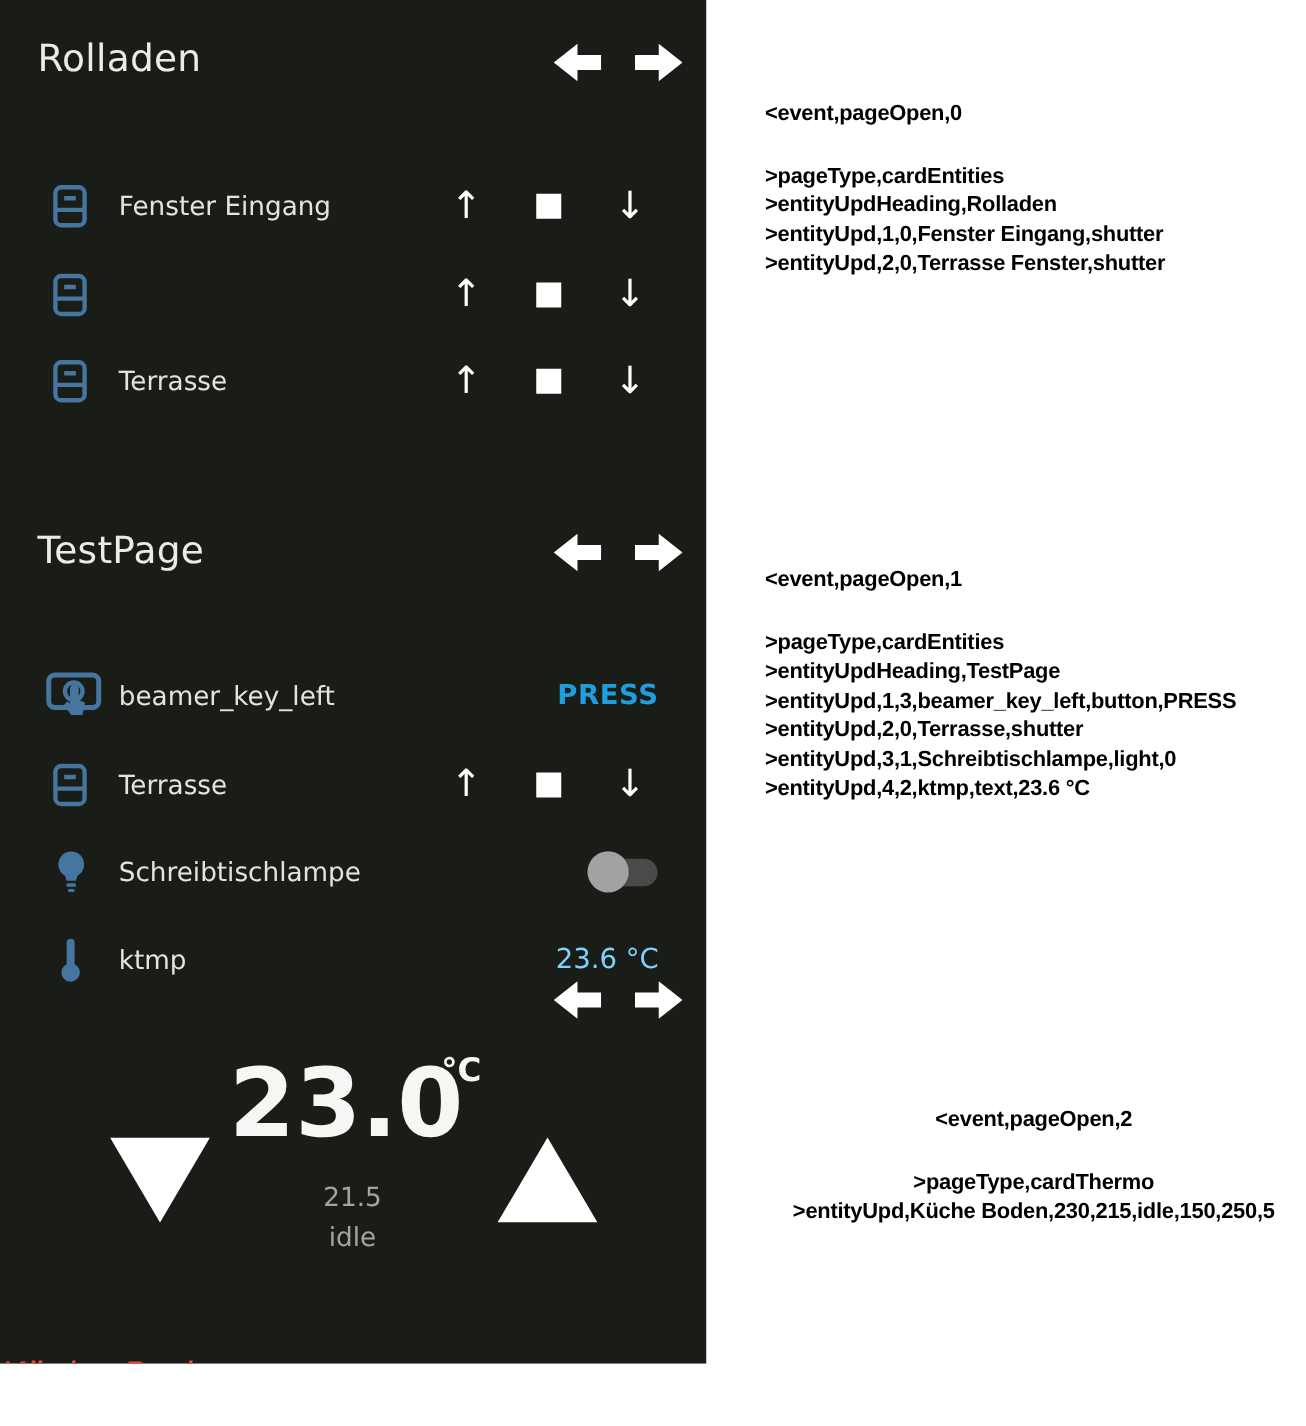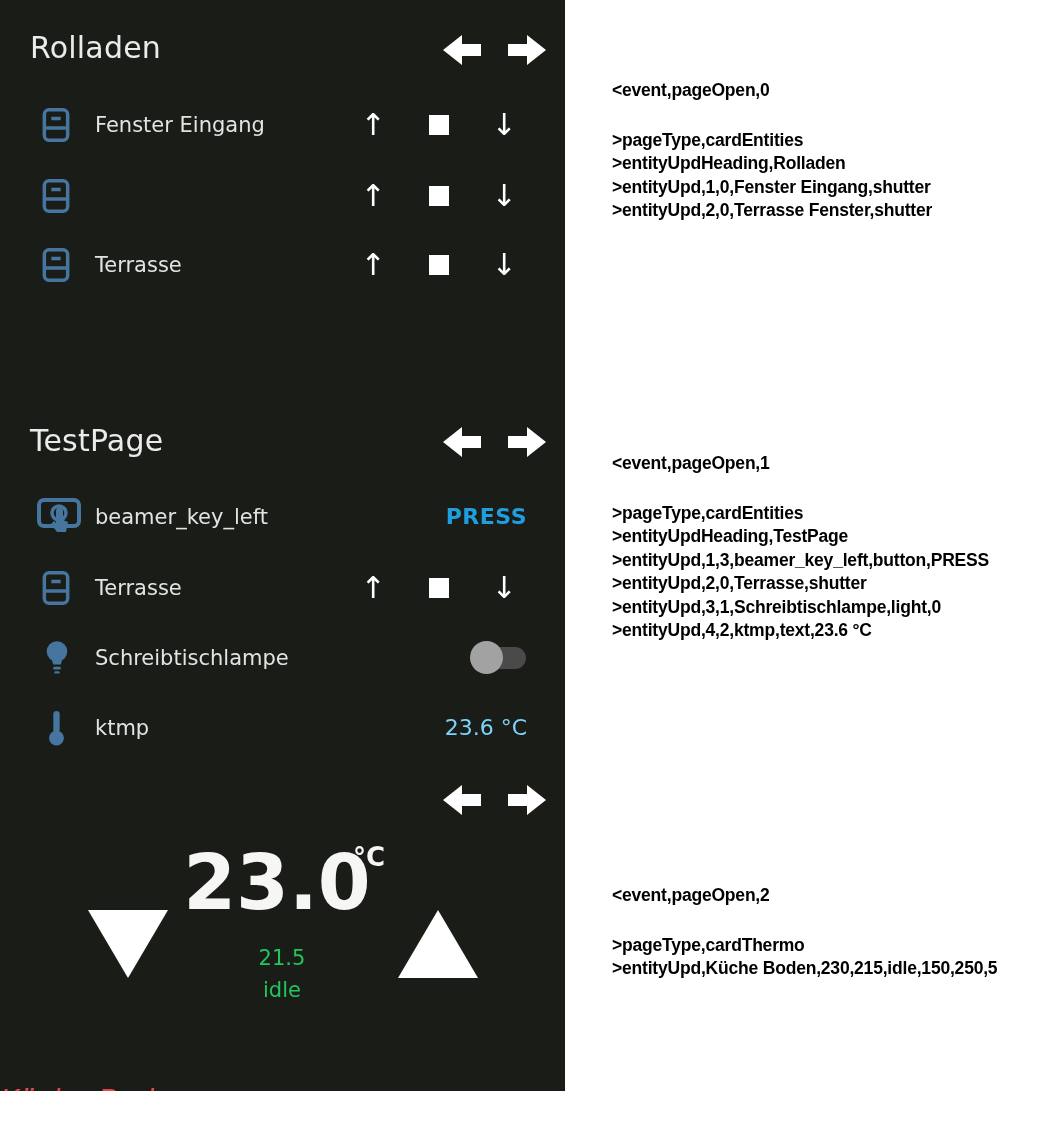--- a/index.html
+++ b/index.html
@@ -14,21 +14,21 @@
     background:#1a1d17; color:#e6e6e4;
   }
   .screen-heading {
     position:absolute; left:30px; font-size:30px; font-weight:400; color:#ebebe9;
     letter-spacing:0.2px;
   }
   .nav-arrow { position:absolute; width:38px; height:34px; color:#ffffff; cursor:pointer; }
   .nav-left { left:443px; }
   .nav-right { left:508px; }
 
-  .ent-row { position:absolute; left:0; width:565px; height:44px; }
+  .ent-row { position:absolute; left:0; width:565px; height:44px;margin-top:40px; }
   .ent-icon { position:absolute; left:42px; top:50%; transform:translateY(-50%); color:#4676a0; }
   .ent-name {
     position:absolute; left:95px; top:0; height:44px; line-height:44px;
     font-size:21px; color:#e3e3e1;
   }
   .ctl { position:absolute; top:0; width:44px; height:44px; text-align:center;
          line-height:44px; font-size:30px; color:#ffffff; cursor:pointer; }
   .ctl-up   { left:351px; }
   .ctl-stop { left:417px; }
   .ctl-down { left:482px; }
@@ -50,37 +50,37 @@
     font-size:76px; font-weight:700; color:#f6f6f4; line-height:1;
   }
   .thermo-unit {
     position:absolute; left:353px; top:842px; font-size:26px; font-weight:700; color:#f6f6f4;
   }
   .thermo-tri { position:absolute; width:80px; height:68px; color:#ffffff; cursor:pointer; }
   .tri-down { left:88px;  top:910px; }
   .tri-up   { left:398px; top:910px; }
   .thermo-target, .thermo-state {
     position:absolute; left:182px; width:200px; text-align:center;
-    font-size:21px; color:#22c55e;
+    font-size:21px; color:#a3a3a3;
   }
   .thermo-target { top:946px; }
   .thermo-state  { top:978px; }
   .thermo-name {
     position:absolute; left:0; top:1083px; width:565px; 
     font-size:29px; color:#ef4444;font-style:italic;
   }
 
   .log {
     position:absolute; left:612px; width:430px;
     font-family:"Liberation Sans", sans-serif; font-weight:700;
     font-size:17.5px; line-height:23.5px; color:#000000; white-space:nowrap;
     letter-spacing:-0.2px;
   }
   .log-gap { height:26px; }
-  .log0 { top:79px; } .log1 { top:452px; } .log2 { top:884px; }
+  .log0 { top:79px; } .log1 { top:452px; } .log2 { top:884px;text-align:center; }
 
   svg { display:block; }
 </style>
 </head>
 <body>
 
 <div class="stage">
   <div class="panel">
 
     <div class="screen-heading" style="top:30px;">Rolladen</div>

